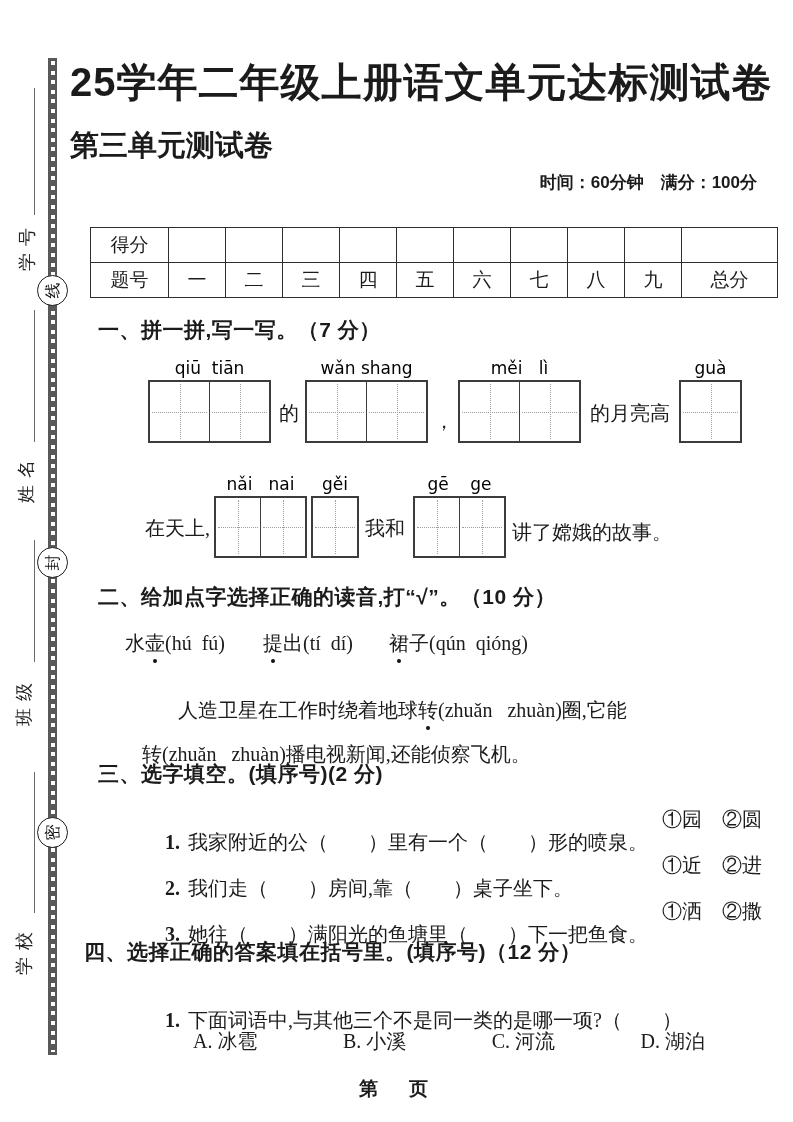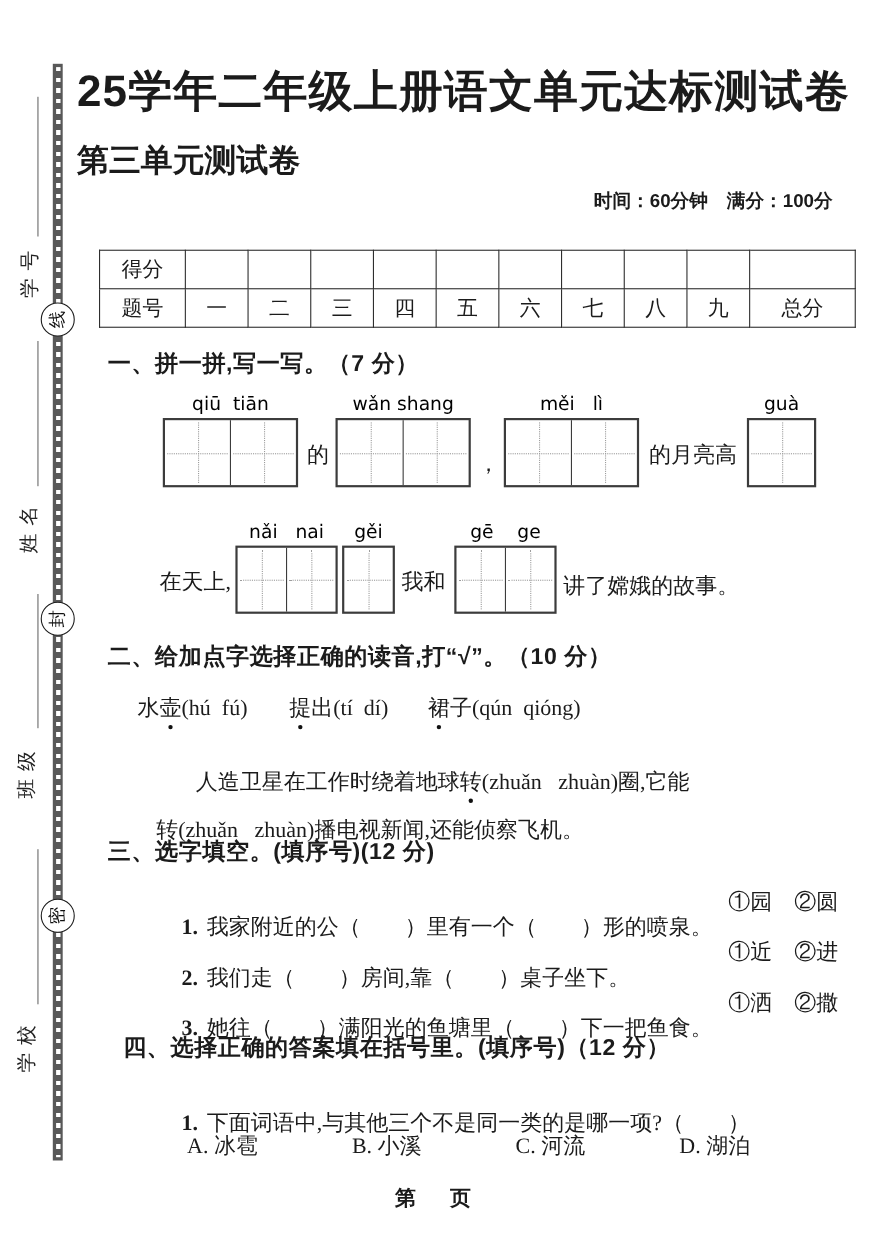--- a/index.html
+++ b/index.html
@@ -52,21 +52,21 @@
   .comma { font-size:20px; margin-bottom:8px; }
   
   .dotchar { position:relative; display:inline-block; }
   .dotchar::after { content:""; position:absolute; left:50%; bottom:-6px; transform:translateX(-50%);
     width:4px; height:4px; border-radius:50%; background:#111; }
   .word-row { position:absolute; display:flex; font-size:20px; white-space:pre; }
   .para-line { position:absolute; font-size:20px; white-space:pre; }
   .item-row { position:absolute; font-size:20px; white-space:pre; }
   .item-num { font-weight:bold; margin-right:8px; }
   .choices { position:absolute; right:0; top:0; font-size:20px; white-space:pre; }
-  .opt-row { position:absolute; display:flex; justify-content:space-between; font-size:20px; }
+  .opt-row { position:absolute; display:flex; justify-content:space-between; font-size:20px;margin-left:23px; }
   .footer { position:absolute; left:0; right:0; top:1076px; text-align:center;
     font-family:"Liberation Sans", sans-serif; font-weight:bold; font-size:19px; letter-spacing:6px; }
 </style>
 </head>
 <body>
 
 <div class="page">
 
   <div class="strip">
     <div class="strip-holes"></div>
@@ -196,36 +196,36 @@
     <span style="margin-left:36px;"><span class="dotchar">裙</span><span>子(qún  qióng)</span></span>
   </div>
 
   <div class="para-line" style="left:158px; top:674px;">
     <span>人造卫星在工作时绕着地球</span><span class="dotchar">转</span><span>(zhuǎn   zhuàn)圈,它能</span>
   </div>
   <div class="para-line" style="left:122px; top:718px;">
     <span class="dotchar">转</span><span>(zhuǎn   zhuàn)播电视新闻,还能侦察飞机。</span>
   </div>
 
-  <div class="sec-title" style="left:98px; top:760px;">三、选字填空。(填序号)(12 分)</div>
+  <div class="sec-title" style="left:98px; top:760px;">三、选字填空。(填序号)(2 分)</div>
 
   <div class="item-row" style="left:145px; top:806px; width:617px;">
     <span class="item-num">1.</span><span>我家附近的公（　　）里有一个（　　）形的喷泉。</span>
     <span class="choices">①园　②圆</span>
   </div>
   <div class="item-row" style="left:145px; top:852px; width:617px;">
     <span class="item-num">2.</span><span>我们走（　　）房间,靠（　　）桌子坐下。</span>
     <span class="choices">①近　②进</span>
   </div>
   <div class="item-row" style="left:145px; top:898px; width:617px;">
     <span class="item-num">3.</span><span>她往（　　）满阳光的鱼塘里（　　）下一把鱼食。</span>
     <span class="choices">①洒　②撒</span>
   </div>
 
-  <div class="sec-title" style="left:112px; top:938px;">四、选择正确的答案填在括号里。(填序号)（12 分）</div>
+  <div class="sec-title" style="left:84px; top:938px;">四、选择正确的答案填在括号里。(填序号)（12 分）</div>
 
   <div class="item-row" style="left:145px; top:984px; width:617px;">
     <span class="item-num">1.</span><span>下面词语中,与其他三个不是同一类的是哪一项?（　　）</span>
   </div>
 
   <div class="opt-row" style="left:170px; top:1028px; width:512px;">
     <span>A. 冰雹</span>
     <span>B. 小溪</span>
     <span>C. 河流</span>
     <span>D. 湖泊</span>

